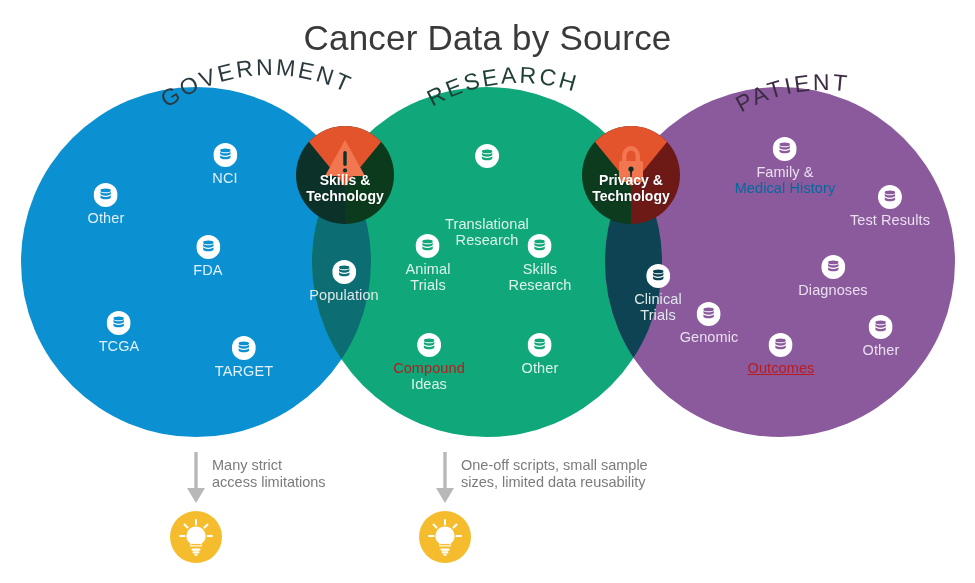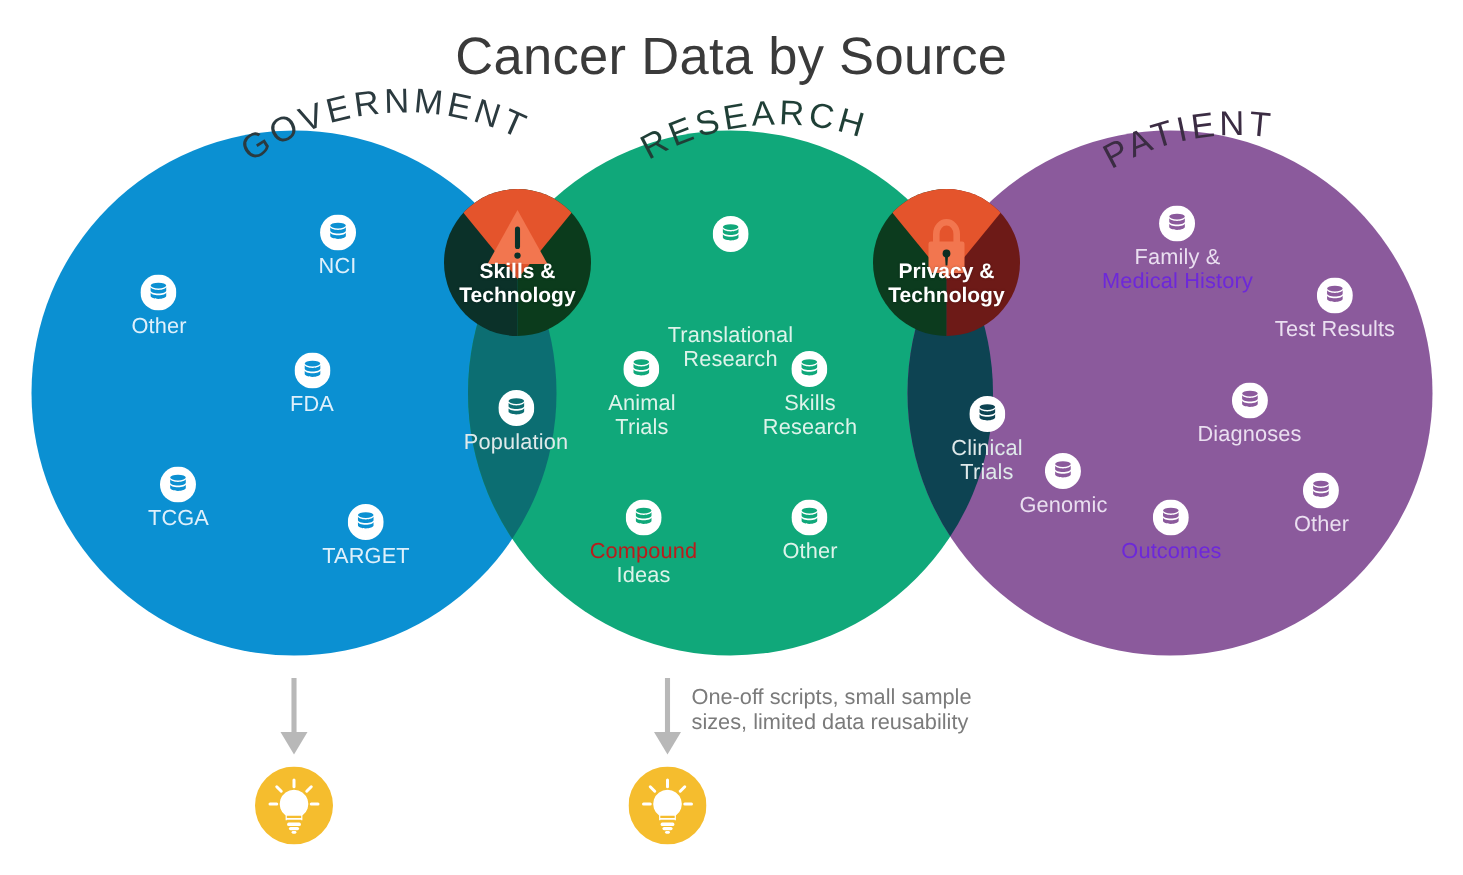--- a/index.html
+++ b/index.html
@@ -314,21 +314,21 @@
   <div class="node" style="left:785px; top:137px;">
     <svg class="dbicon" viewBox="0 0 24 24">
       <circle cx="12" cy="12" r="12" fill="#ffffff"></circle>
       <g fill="#8b5a9c">
         <ellipse cx="12" cy="7.4" rx="5.2" ry="1.9"></ellipse>
         <path d="M6.8 8.4v2.4c0 1.05 2.33 1.9 5.2 1.9s5.2-.85 5.2-1.9V8.4c0 1.05-2.33 1.9-5.2 1.9S6.8 9.45 6.8 8.4z"></path>
         <path d="M6.8 12v2.4c0 1.05 2.33 1.9 5.2 1.9s5.2-.85 5.2-1.9V12c0 1.05-2.33 1.9-5.2 1.9S6.8 13.05 6.8 12z"></path>
       </g>
     </svg>
     <span class="lbl" style="color:#eadff0;">Family &amp;</span>
-    <span class="lbl" style="color:#6d28d9;margin-top:0;">Medical History</span>
+    <span class="lbl" style="color:#0369a1;margin-top:0;">Medical History</span>
   </div>
 
   <div class="node" style="left:890px; top:185px;">
     <svg class="dbicon" viewBox="0 0 24 24">
       <circle cx="12" cy="12" r="12" fill="#ffffff"></circle>
       <g fill="#8b5a9c">
         <ellipse cx="12" cy="7.4" rx="5.2" ry="1.9"></ellipse>
         <path d="M6.8 8.4v2.4c0 1.05 2.33 1.9 5.2 1.9s5.2-.85 5.2-1.9V8.4c0 1.05-2.33 1.9-5.2 1.9S6.8 9.45 6.8 8.4z"></path>
         <path d="M6.8 12v2.4c0 1.05 2.33 1.9 5.2 1.9s5.2-.85 5.2-1.9V12c0 1.05-2.33 1.9-5.2 1.9S6.8 13.05 6.8 12z"></path>
       </g>
@@ -363,21 +363,21 @@
 
   <div class="node" style="left:781px; top:333px;">
     <svg class="dbicon" viewBox="0 0 24 24">
       <circle cx="12" cy="12" r="12" fill="#ffffff"></circle>
       <g fill="#8b5a9c">
         <ellipse cx="12" cy="7.4" rx="5.2" ry="1.9"></ellipse>
         <path d="M6.8 8.4v2.4c0 1.05 2.33 1.9 5.2 1.9s5.2-.85 5.2-1.9V8.4c0 1.05-2.33 1.9-5.2 1.9S6.8 9.45 6.8 8.4z"></path>
         <path d="M6.8 12v2.4c0 1.05 2.33 1.9 5.2 1.9s5.2-.85 5.2-1.9V12c0 1.05-2.33 1.9-5.2 1.9S6.8 13.05 6.8 12z"></path>
       </g>
     </svg>
-    <span class="lbl" style="color:#6d28d9;">Outcomes</span>
+    <span class="lbl" style="color:#b91c1c;text-decoration:underline;">Outcomes</span>
   </div>
 
   <div class="node" style="left:881px; top:315px;">
     <svg class="dbicon" viewBox="0 0 24 24">
       <circle cx="12" cy="12" r="12" fill="#ffffff"></circle>
       <g fill="#8b5a9c">
         <ellipse cx="12" cy="7.4" rx="5.2" ry="1.9"></ellipse>
         <path d="M6.8 8.4v2.4c0 1.05 2.33 1.9 5.2 1.9s5.2-.85 5.2-1.9V8.4c0 1.05-2.33 1.9-5.2 1.9S6.8 9.45 6.8 8.4z"></path>
         <path d="M6.8 12v2.4c0 1.05 2.33 1.9 5.2 1.9s5.2-.85 5.2-1.9V12c0 1.05-2.33 1.9-5.2 1.9S6.8 13.05 6.8 12z"></path>
       </g>
@@ -388,20 +388,24 @@
   <div class="overlaplabel" style="left:345px; top:172px;">
     <span>Skills &amp;</span><br>
     <span>Technology</span>
   </div>
 
   <div class="overlaplabel" style="left:631px; top:172px;">
     <span>Privacy &amp;</span><br>
     <span>Technology</span>
   </div>
 
+  <div class="annot" style="left:212px; top:457px;">
+    <span>Many strict</span><br>
+    <span>access limitations</span>
+  </div>
 
   <div class="annot" style="left:461px; top:457px;">
     <span>One-off scripts, small sample</span><br>
     <span>sizes, limited data reusability</span>
   </div>
 
   <svg class="bulb" style="left:170px; top:511px;" viewBox="0 0 52 52">
     <circle cx="26" cy="26" r="26" fill="#f5bd2e"></circle>
     <g stroke="#ffffff" stroke-width="2" stroke-linecap="round">
       <line x1="26" y1="9" x2="26" y2="13.5"></line>

